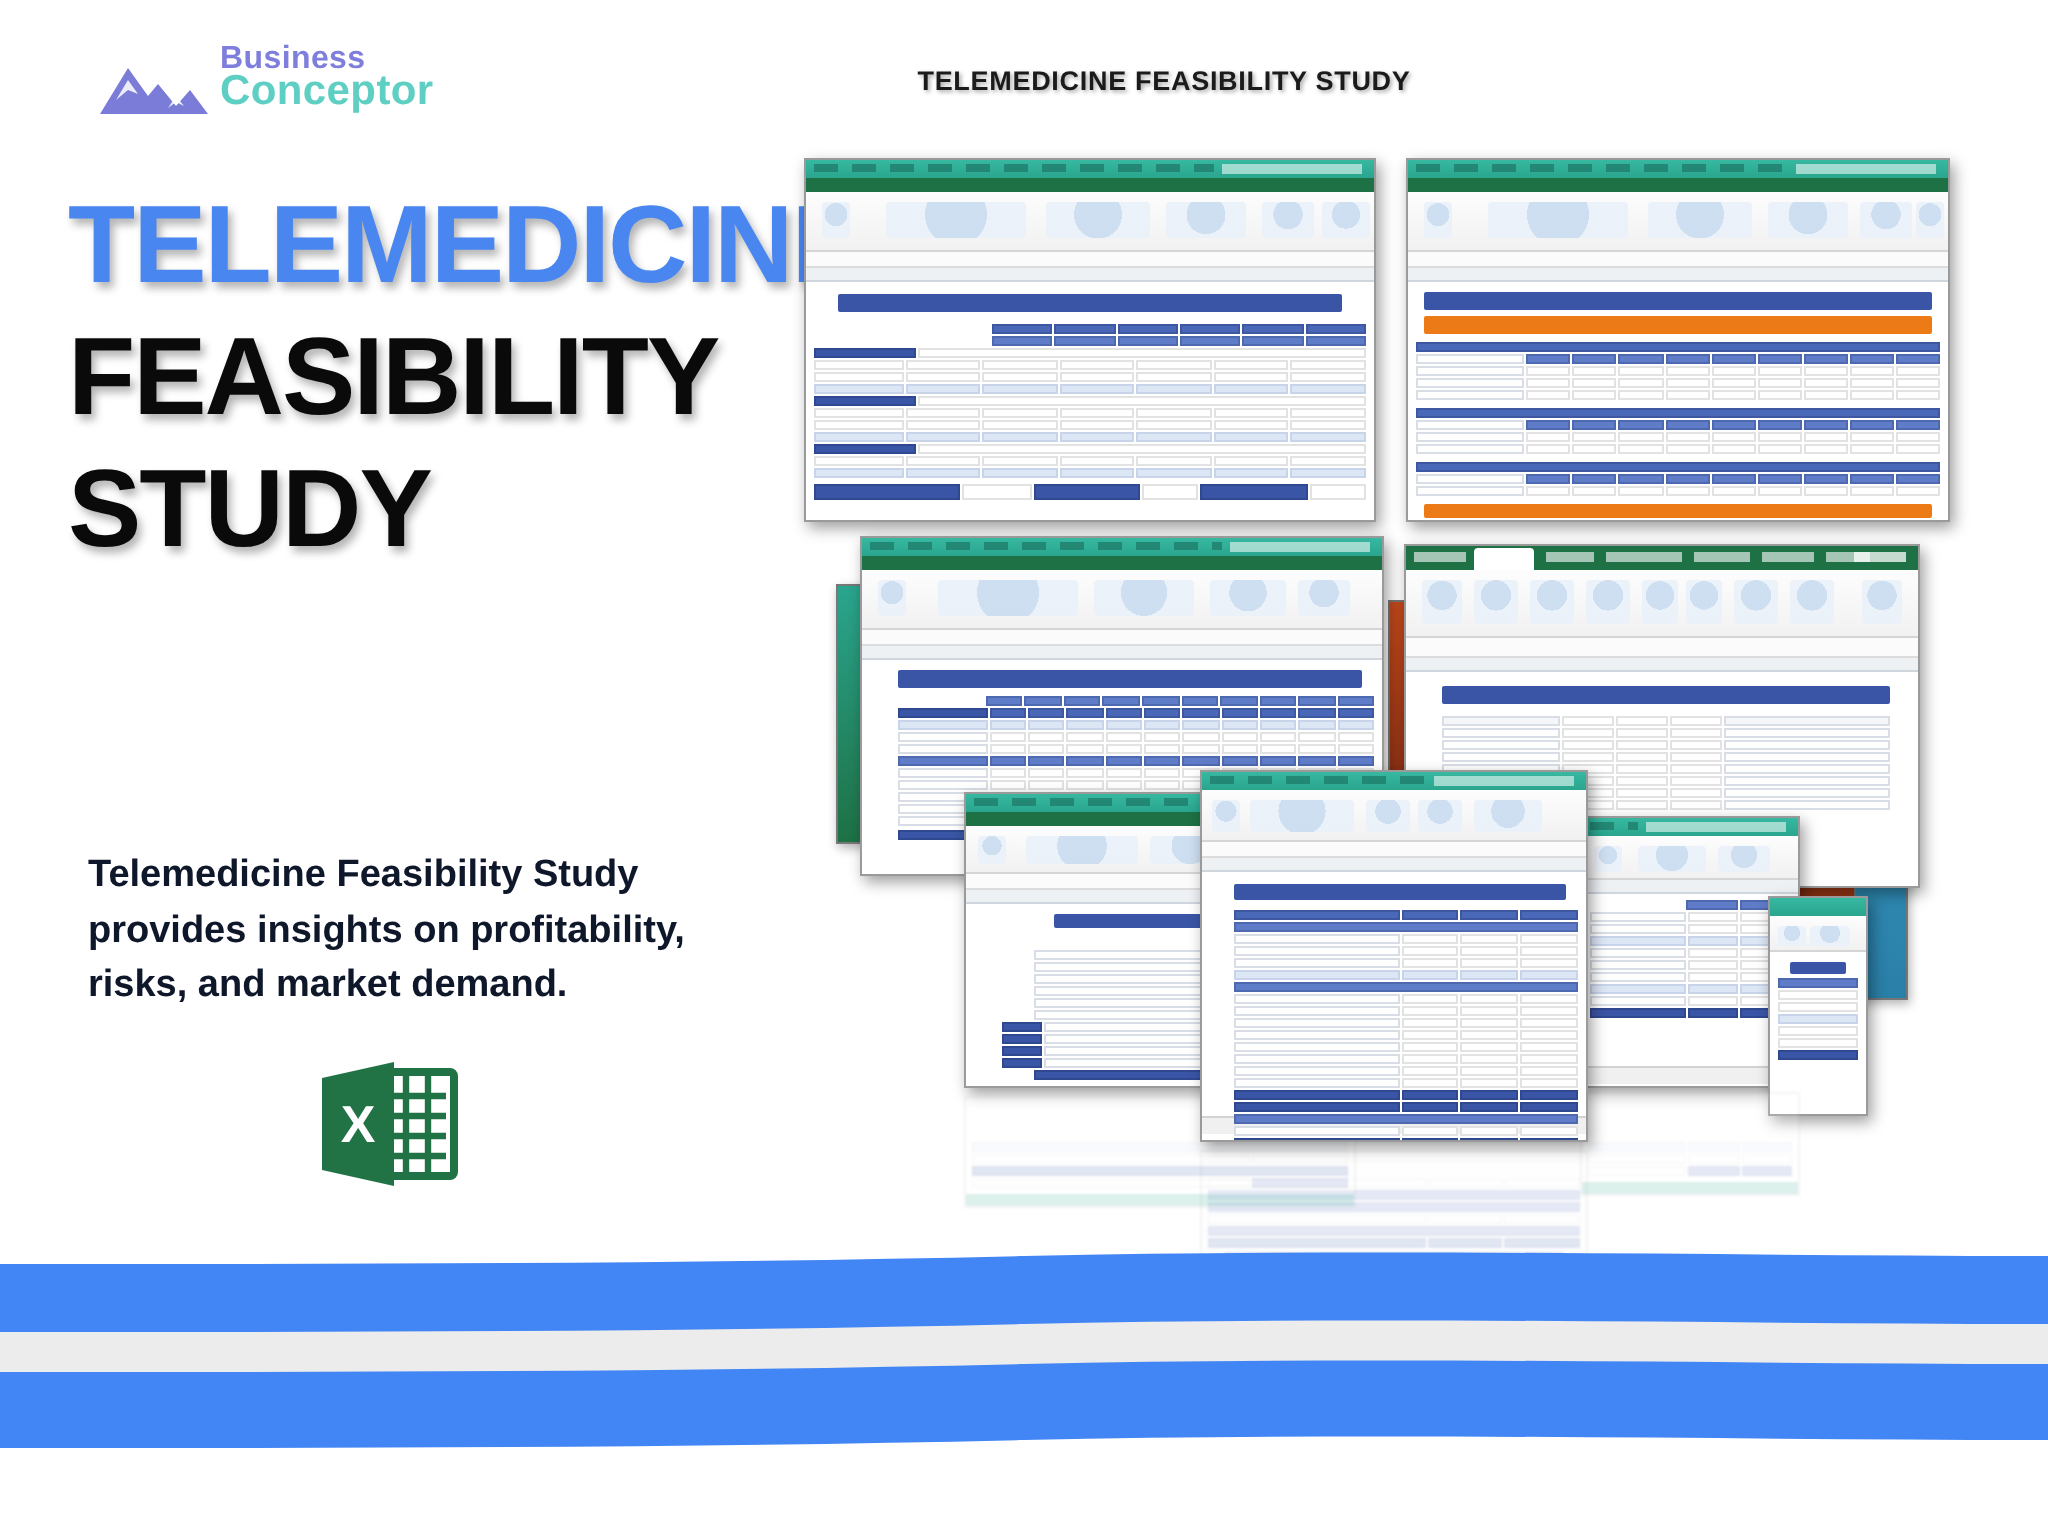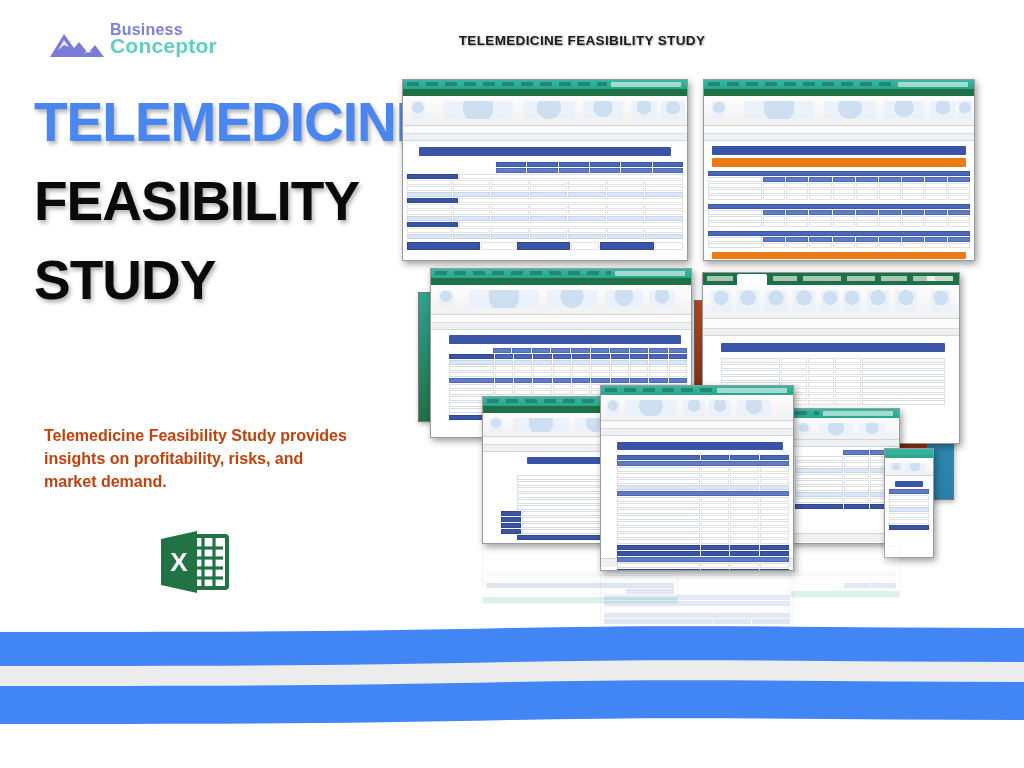--- a/index.html
+++ b/index.html
@@ -25,25 +25,25 @@
     color: #1b1b1b; letter-spacing: .35px;
     text-shadow: 1px 1px 2px rgba(0,0,0,.35);
     padding-left: 140px;
   }
 
   
   #title-block { position: absolute; left: 34px; top: 96px; width: 360px; }
   .ttl { font-size: 55px; font-weight: bold; line-height: .98; letter-spacing: -1px;
          text-shadow: 2px 3px 4px rgba(0,0,0,.30); }
   .ttl.blue { color: #4a86f0; }
-  .ttl.black { color: #0a0a0a; margin-top: 25px; }
+  .ttl.black { color: #0a0a0a; margin-top: 12px; }
 
   #subtitle {
     position: absolute; left: 44px; top: 424px; width: 312px;
-    font-size: 16px; font-weight: bold; line-height: 1.45; color: #c2410c;
+    font-size: 19px; font-weight: bold; line-height: 1.45; color: #0f172a;
   }
 
   
   #excel-icon { position: absolute; left: 157px; top: 527px; width: 72px; height: 70px; }
 
   
   #collage { position: absolute; left: 0; top: 0; width: 1024px; height: 660px; }
   .win {
     position: absolute;
     background: #ffffff;

